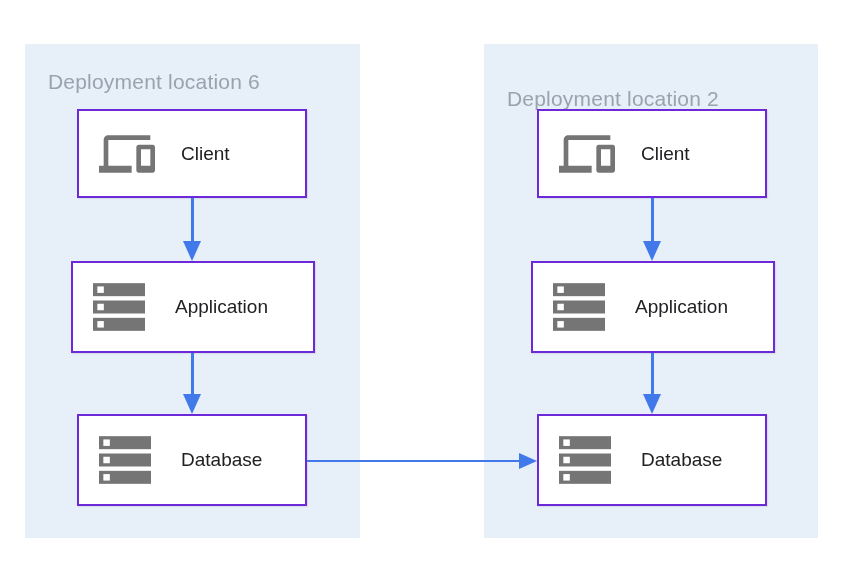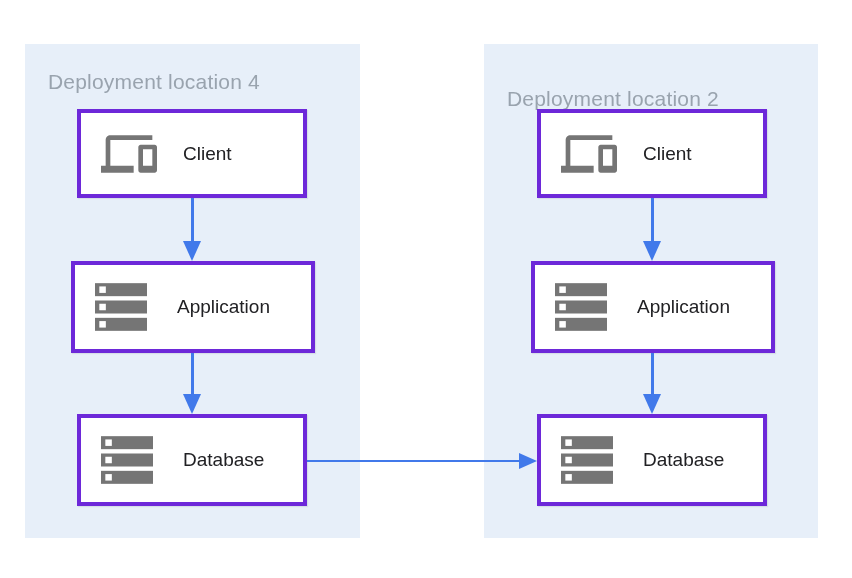--- a/index.html
+++ b/index.html
@@ -31,21 +31,21 @@
     color: #99a3ae;
     letter-spacing: 0.2px;
     white-space: nowrap;
   }
   .panel-title-1 { left: 48px; }
   .panel-title-2 { left: 507px; margin-top: 17px; }
   .node {
     position: absolute;
     box-sizing: border-box;
     background: #ffffff;
-    border: 4px solid #6d28d9;
+    border: 2px solid #6d28d9;
     box-shadow: 1px 1px 1px rgba(0,0,0,0.07);
     display: flex;
     align-items: center;
     padding-left: 20px;
     gap: 26px;
   }
   .node-label {
     font-size: 19px;
     color: #212124;
     white-space: nowrap;
@@ -105,21 +105,21 @@
   svg { display: block; }
 </style>
 </head>
 <body>
 
 <div class="canvas">
 
   <section class="panel panel-1"></section>
   <section class="panel panel-2"></section>
 
-  <div class="panel-title panel-title-1">Deployment location 4</div>
+  <div class="panel-title panel-title-1">Deployment location 6</div>
   <div class="panel-title panel-title-2">Deployment location 2</div>
 
   <div class="node n1-client">
     <span class="icon-wrap">
       <svg width="56" height="56" viewBox="0 0 24 24" fill="#757575" aria-hidden="true">
         <path d="M4 6h18V4H4c-1.1 0-2 .9-2 2v11H0v3h14v-3H4V6zm19 2h-6c-.55 0-1 .45-1 1v10c0 .55.45 1 1 1h6c.55 0 1-.45 1-1V9c0-.55-.45-1-1-1zm-1 9h-4v-7h4v7z"></path>
       </svg>
     </span>
     <span class="node-label">Client</span>
   </div>

